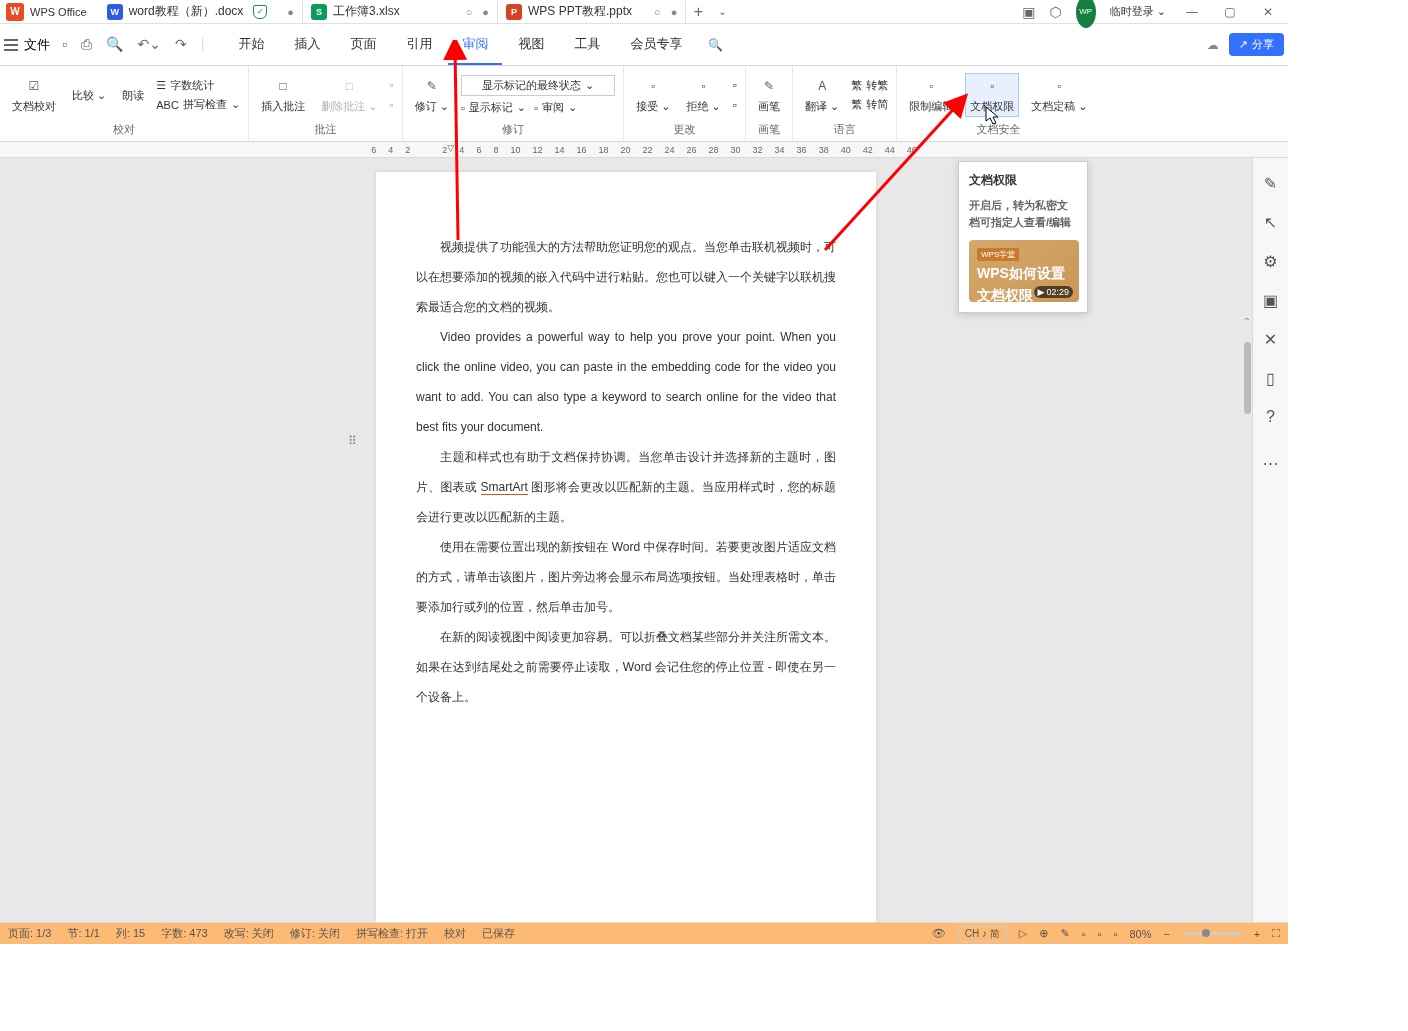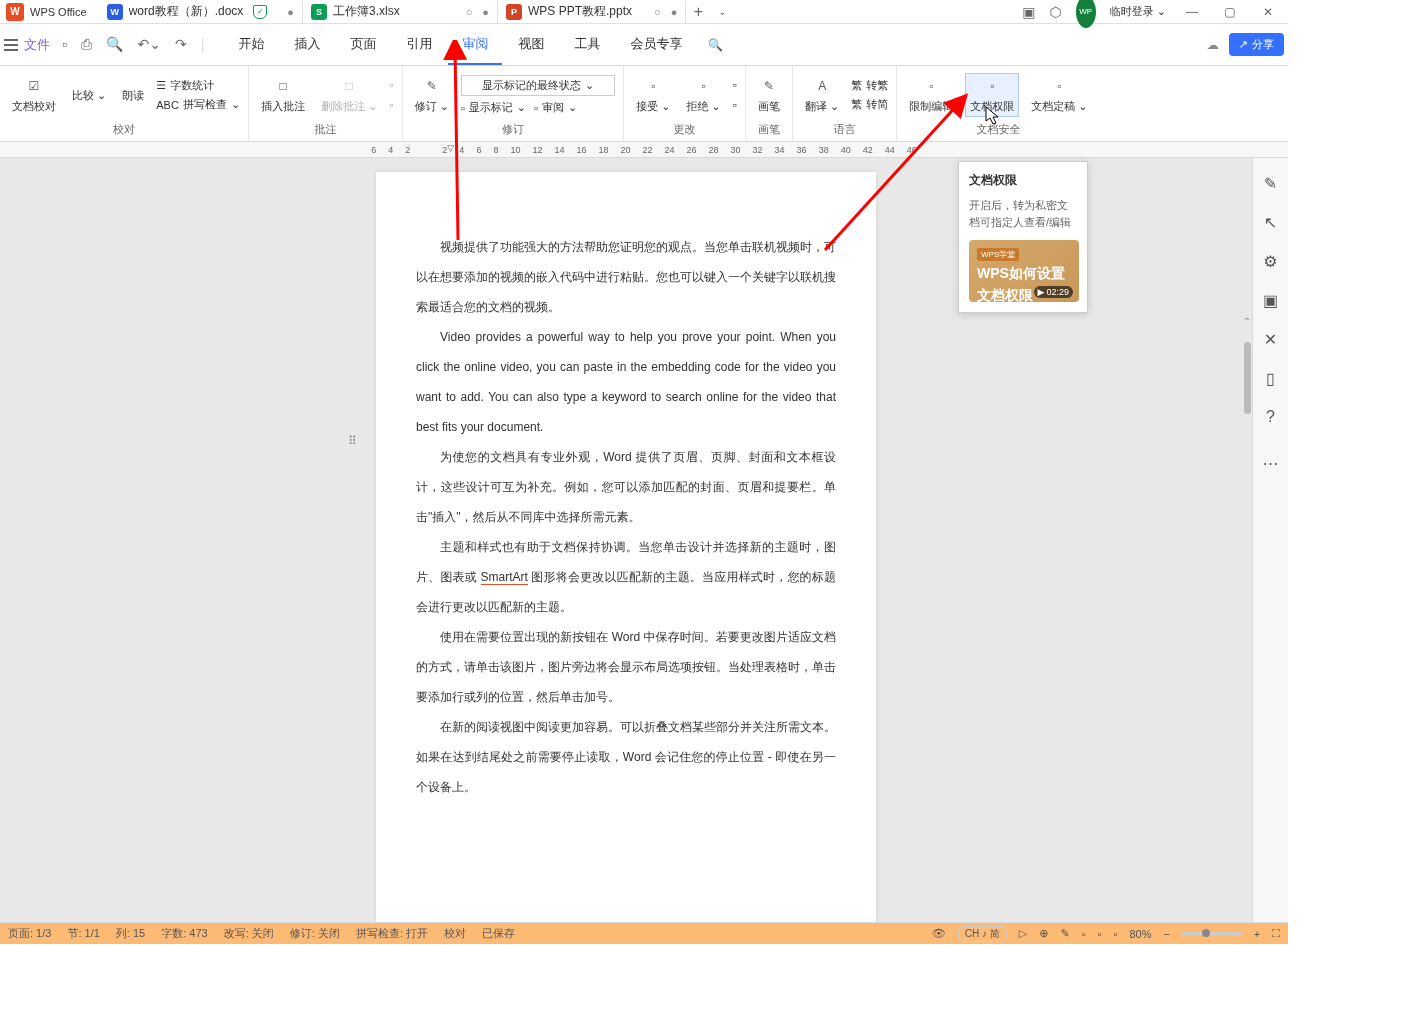--- a/index.html
+++ b/index.html
@@ -18,21 +18,21 @@
 .tab-add { width: 24px; text-align: center; color: #666; font-size: 16px; }
 .title-right { margin-left: auto; display: flex; align-items: center; gap: 14px; padding-right: 8px; }
 .title-right .icon { color: #666; font-size: 14px; }
 .avatar { width: 20px; height: 32px; background: #15803d; border-radius: 50%; color: #fff; font-size: 8px; display:flex;align-items:center;justify-content:center; }
 .login-text { font-size: 11px; color: #333; }
 .win-btn { width: 24px; text-align: center; color: #666; }
 
 .menubar { height: 42px; display: flex; align-items: center; background: #fff; border-bottom: 1px solid #d9d9d9; padding: 0 4px; }
 .menu-icon { width: 14px; height: 12px; display: flex; flex-direction: column; justify-content: space-between; margin-right: 6px; }
 .menu-icon span { height: 2px; background: #666; }
-.file-btn { color: #8b5cf6; font-size: 13px; margin-right: 12px; }
+.file-btn { color: #000000; font-size: 13px; margin-right: 12px; }
 .qat-icons { display: flex; gap: 14px; margin-right: 20px; }
 .qat-icon { color: #666; font-size: 14px; }
 .main-tabs { display: flex; gap: 2px; }
 .main-tab { padding: 10px 14px; color: #333; font-size: 13px; }
 .main-tab.active { color: #3370ff; border-bottom: 2px solid #3370ff; }
 .search-icon { margin-left: 12px; color: #666; }
 .menu-right { margin-left: auto; display: flex; align-items: center; gap: 10px; }
 .share-btn { background: #3370ff; color: #fff; padding: 4px 10px; border-radius: 4px; font-size: 11px; display: flex; align-items: center; gap: 4px; }
 
 .ribbon { height: 76px; display: flex; background: #fff; border-bottom: 1px solid #d9d9d9; }
@@ -53,29 +53,29 @@
 .doc-area { display: flex; background: #e8e8e8; height: calc(944px - 24px - 42px - 76px - 16px - 22px); position: relative; }
 .page { background: #fff; width: 500px; margin: 0 auto; margin-top: 14px; padding: 60px 40px; position: relative; box-shadow: 0 0 4px rgba(0,0,0,0.1); }
 .page p { font-size: 12px; line-height: 2.5; color: #333; text-align: justify; text-indent: 2em; }
 .handle { position: absolute; left: -28px; top: 262px; color: #888; font-size: 12px; }
 
 .right-panel { width: 36px; background: #f7f7f7; border-left: 1px solid #d9d9d9; display: flex; flex-direction: column; align-items: center; gap: 20px; padding-top: 16px; }
 .right-panel .icon { color: #555; font-size: 16px; }
 
 .tooltip { position: absolute; top: 3px; right: 200px; background: #fff; border: 1px solid #ccc; box-shadow: 0 2px 8px rgba(0,0,0,0.15); width: 130px; padding: 10px; z-index: 100; }
 .tooltip-title { font-size: 12px; font-weight: bold; margin-bottom: 8px; }
-.tooltip-desc { font-size: 11px; color: #666; line-height: 1.5; margin-bottom: 10px; }
+.tooltip-desc { font-size: 11px; color: #666; line-height: 1.5; margin-bottom: 10px; font-weight: bold; }
 .tooltip-thumb { width: 110px; height: 62px; background: linear-gradient(135deg,#d4a868,#c8985a); border-radius: 4px; position: relative; display:flex; flex-direction:column; padding:8px; }
 .thumb-badge { background:#c8792b; color:#fff; font-size:8px; padding:1px 4px; border-radius:2px; width:fit-content; }
 .thumb-text { color:#fff; font-size:14px; font-weight:bold; margin-top:4px; }
 .thumb-time { position: absolute; bottom: 4px; right: 6px; background: rgba(0,0,0,0.6); color: #fff; font-size: 9px; padding: 1px 4px; border-radius: 8px; display:flex; align-items:center; gap:2px; }
 
 .statusbar { position: absolute; bottom: 0; left: 0; right: 0; height: 22px; background: #fdba74; border-top: 1px solid #d9d9d9; display: flex; align-items: center; padding: 0 8px; font-size: 11px; color: #555; gap: 16px; }
 .status-right { margin-left: auto; display: flex; align-items: center; gap: 12px; }
-.ime-box { border:1px solid #ccc; padding: 0 6px; font-size:10px; border-radius:6px; }
+.ime-box { border:1px solid #ccc; padding: 0 6px; font-size:10px; border-radius:0; }
 
 .arrow { position: absolute; z-index: 50; }
 svg.arrow line, svg.arrow path { stroke: #ff0000; stroke-width: 3; }
 svg.arrow polygon { fill: #ff0000; }
 
 .cursor-img { position: absolute; z-index: 90; }
 .scrollbar-v { position: absolute; right: 36px; top: 158px; width: 10px; height: 700px; }
 .scrollbar-thumb { width: 7px; height: 72px; background: #bbb; border-radius: 4px; margin:0 auto; margin-top:14px; }
 .scroll-arrow-top, .scroll-arrow-bot { width:10px; height:12px; text-align:center; color:#888; font-size:10px; }
 
@@ -309,21 +309,20 @@
       <span>44</span>
       <span>46</span>
   </div>
 </div>
 
 <div class="doc-area">
   <div class="page">
     <div class="handle">⠿</div>
     <p>视频提供了功能强大的方法帮助您证明您的观点。当您单击联机视频时，可以在想要添加的视频的嵌入代码中进行粘贴。您也可以键入一个关键字以联机搜索最适合您的文档的视频。</p>
     <p>Video provides a powerful way to help you prove your point. When you click the online video, you can paste in the embedding code for the video you want to add. You can also type a keyword to search online for the video that best fits your document.</p>
-    <p>为使您的文档具有专业外观，Word 提供了页眉、页脚、封面和文本框设计，这些设计可互为补充。例如，您可以添加匹配的封面、页眉和提要栏。单击"插入"，然后从不同库中选择所需元素。</p>
     <p><span>主题和样式也有助于文档保持协调。当您单击设计并选择新的主题时，图片、图表或 </span><span class="underline-red">SmartArt</span><span> 图形将会更改以匹配新的主题。当应用样式时，您的标题会进行更改以匹配新的主题。</span></p>
     <p>使用在需要位置出现的新按钮在 Word 中保存时间。若要更改图片适应文档的方式，请单击该图片，图片旁边将会显示布局选项按钮。当处理表格时，单击要添加行或列的位置，然后单击加号。</p>
     <p>在新的阅读视图中阅读更加容易。可以折叠文档某些部分并关注所需文本。如果在达到结尾处之前需要停止读取，Word 会记住您的停止位置 - 即使在另一个设备上。</p>
   </div>
 
   <div class="tooltip">
     <div class="tooltip-title">文档权限</div>
     <div class="tooltip-desc">开启后，转为私密文档可指定人查看/编辑</div>
     <div class="tooltip-thumb">
       <div class="thumb-badge">WPS学堂</div>

